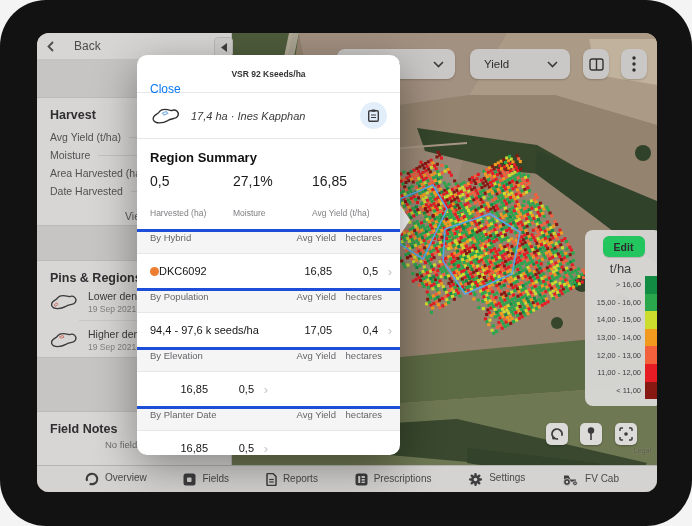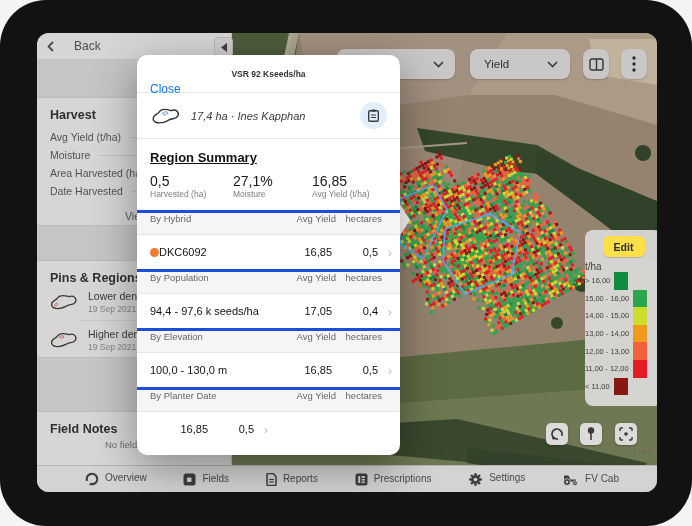--- a/index.html
+++ b/index.html
@@ -41,23 +41,23 @@
   #dd-crop{left:300px;width:118px;justify-content:center;gap:0;}
   #dd-crop .lbl{margin-right:22px;}
   #dd-crop .chev{position:absolute;right:11px;}
   #dd-layer{left:433px;width:100px;padding:0 12px 0 14px;justify-content:space-between;}
   .sq-btn{position:absolute;top:16px;width:26px;height:30px;background:#c9c8c6;border-radius:8px;z-index:5;display:flex;align-items:center;justify-content:center;box-shadow:0 1px 2px rgba(0,0,0,.18);cursor:pointer;}
   #btn-split{left:546px;}
   #btn-more{left:584px;}
 
   
   #legend{position:absolute;left:548px;top:197px;width:77px;height:176px;background:rgba(216,215,213,.96);border-radius:8px;z-index:12;padding:6px 0 0 0;}
-  #legend-edit{margin:0 auto;width:42px;height:21px;background:#fde047;border-radius:6px;display:flex;align-items:center;justify-content:center;font-size:10.5px;font-weight:bold;color:#2c2c2e;box-shadow:0 1px 1px rgba(0,0,0,.15);cursor:pointer;}
-  #legend-unit{text-align:left;padding-right:6px;font-size:10px;color:#3f3f41;margin-top:4px;}
-  .lg-row{display:flex;align-items:center;height:17.6px;}
+  #legend-edit{margin:0 auto;width:42px;height:21px;background:#22c55e;border-radius:6px;display:flex;align-items:center;justify-content:center;font-size:10.5px;font-weight:bold;color:#2c2c2e;box-shadow:0 1px 1px rgba(0,0,0,.15);cursor:pointer;}
+  #legend-unit{text-align:center;padding-right:6px;font-size:13px;color:#3f3f41;margin-top:4px;}
+  .lg-row{display:flex;align-items:center;justify-content:flex-end;height:17.6px;}
   .lg-label{font-size:7.5px;color:#3c3c3e;margin-right:4px;}
   .lg-swatch{width:14px;height:17.6px;margin-right:3px;}
 
   
   .map-btn{position:absolute;top:390px;width:22px;height:22px;background:#dcdbd9;border-radius:5px;z-index:12;display:flex;align-items:center;justify-content:center;box-shadow:0 1px 2px rgba(0,0,0,.25);cursor:pointer;}
   #mb-region{left:509px;}
   #mb-pin{left:543px;}
   #mb-focus{left:578px;}
 
   
@@ -67,24 +67,24 @@
   
   #modal{position:absolute;left:100px;top:22px;width:263px;height:400px;background:#ffffff;border-radius:10px;z-index:30;box-shadow:0 12px 44px rgba(0,0,0,.38);overflow:hidden;}
   #modal-arrow{position:absolute;left:362px;top:170px;width:0;height:0;border-top:17px solid transparent;border-bottom:17px solid transparent;border-left:11px solid #ffffff;z-index:29;}
   .m-header{position:relative;height:38px;border-bottom:1px solid #e7e7e9;display:flex;flex-direction:column;align-items:center;justify-content:center;}
   .m-close{position:absolute;left:13px;top:27px;font-size:12px;color:#0a78f2;cursor:pointer;}
   .m-title{font-size:12.5px;font-weight:bold;color:#121214;}
   .m-sub{font-size:8.5px;font-weight:bold;color:#343436;margin-top:1px;}
   .m-fieldrow{height:46px;display:flex;align-items:center;padding:0 13px;gap:9px;border-bottom:1px solid #e7e7e9;}
   .m-fieldname{flex:1;font-size:11px;color:#3a3a3c;font-style:italic;}
   .m-reportbtn{width:27px;height:27px;border-radius:50%;background:#e2effa;display:flex;align-items:center;justify-content:center;cursor:pointer;}
-  .m-sumtitle{padding:11px 13px 2px;font-size:13px;font-weight:bold;color:#121214;text-decoration:underline;}
+  .m-sumtitle{padding:11px 13px 2px;font-size:13px;font-weight:bold;color:#121214;}
   .m-stats{display:flex;padding:6px 13px 11px;}
   .m-stat .v{font-size:14px;color:#1a1a1c;}
-  .m-stat .l{font-size:8.5px;color:#7e7e82;margin-top:0;}
+  .m-stat .l{font-size:8.5px;color:#7e7e82;margin-top:19px;}
   .m-stat:nth-child(1){width:83px;}
   .m-stat:nth-child(2){width:79px;}
   .m-sechead{height:25px;display:flex;background:#f5f5f5;border-top:3px solid #1d4ed8;border-bottom:1px solid #e7e7e9;padding:0 4px 0 13px;font-size:9.5px;color:#66666a;}
   .m-sechead .sh-label{flex:1;}
   .m-sechead .sh-col1{width:58px;text-align:right;}
   .m-sechead .sh-col2{width:46px;text-align:right;}
   .m-sechead .sh-sp{width:14px;}
   .m-row{height:34px;display:flex;align-items:center;padding:0 8px 0 13px;font-size:11px;color:#141416;}
   .m-row .r-label{flex:1;display:flex;align-items:center;}
   .m-row .r-dot{width:9px;height:9px;border-radius:50%;background:#ed7d31;}
@@ -2479,23 +2479,20 @@
       <span class="r-chev">›</span>
     </div>
 
     <div class="m-sechead">
       <span class="sh-label">By Elevation</span>
       <span class="sh-col1">Avg Yield</span>
       <span class="sh-col2">hectares</span>
       <span class="sh-sp"></span>
     </div>
     <div class="m-row">
-      <span class="r-label">
-            <span>100,0 - 130,0 m</span>
-          </span>
       <span class="r-v1">16,85</span>
       <span class="r-v2">0,5</span>
       <span class="r-chev">›</span>
     </div>
 
     <div class="m-sechead">
       <span class="sh-label">By Planter Date</span>
       <span class="sh-col1">Avg Yield</span>
       <span class="sh-col2">hectares</span>
       <span class="sh-sp"></span>

